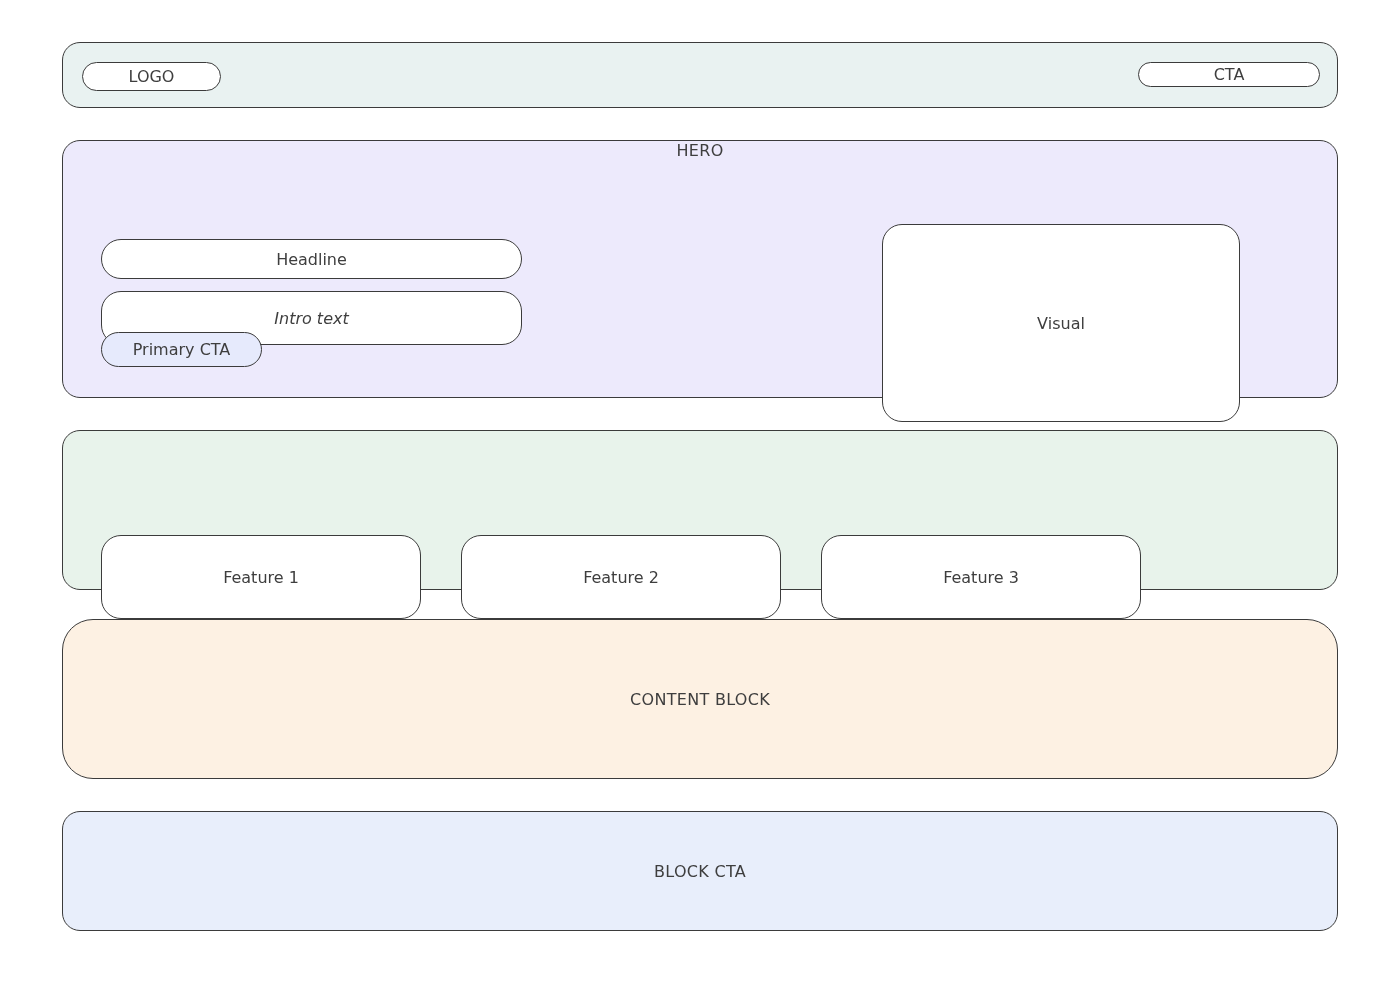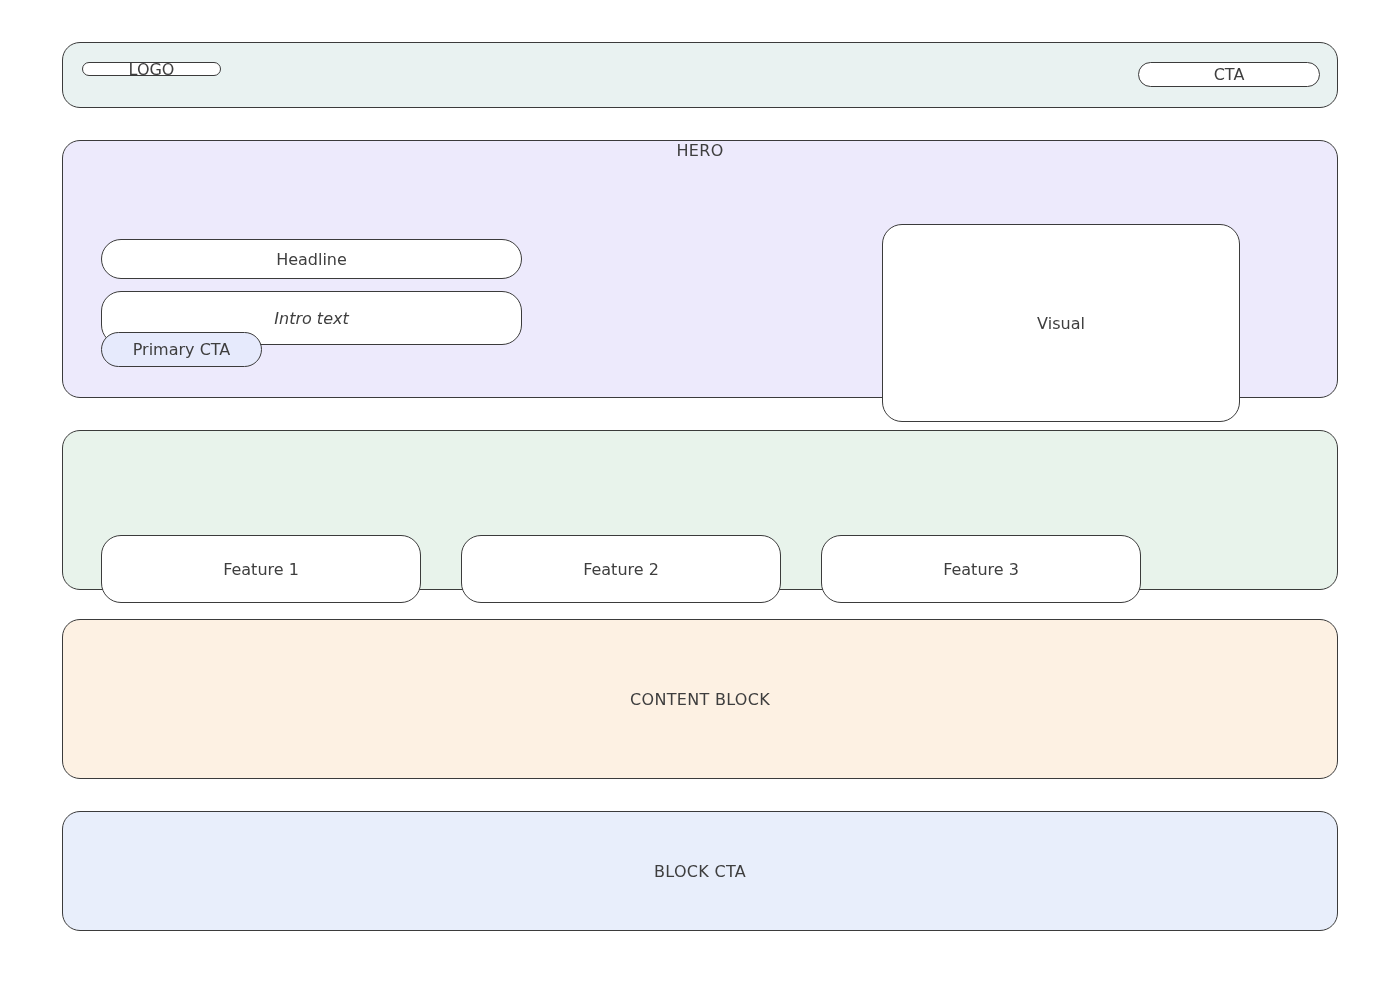--- a/index.html
+++ b/index.html
@@ -15,42 +15,42 @@
   }
   .canvas{position:relative;width:1400px;height:1000px;overflow:hidden;}
   .section{
     position:absolute;left:62px;width:1276px;box-sizing:border-box;
     border:1.6px solid var(--border,#3b3b3b);border-radius:18px;
   }
   .topbar{top:42px;height:66px;background:var(--topbar-bg);}
   .hero{top:140px;height:258px;background:var(--hero-bg);}
   .features{top:430px;height:160px;background:var(--features-bg);}
   .content-block{top:619px;height:160px;background:var(--content-block-bg);
-    display:flex;align-items:center;justify-content:center;}
+    display:flex;align-items:center;justify-content:center;border-radius:31px;}
   .final-cta{top:811px;height:120px;background:var(--final-cta-bg);
     display:flex;align-items:center;justify-content:center;}
   .box,.pill{
     position:absolute;box-sizing:border-box;background:var(--card-bg,#fff);
     border:1.5px solid var(--border,#3b3b3b);
     display:flex;align-items:center;justify-content:center;
     white-space:nowrap;
   }
   .box{border-radius:20px;margin-top:48px;}
   .pill{border-radius:999px;}
-  .logo-pill{left:19px;top:19px;width:139px;height:14px;}
+  .logo-pill{left:19px;top:19px;width:139px;height:29px;}
   .nav-cta-pill{right:17px;top:19px;width:182px;height:25px;}
   .headline-box{left:38px;top:50px;width:421px;height:40px;}
   .intro-box{left:38px;top:102px;width:421px;height:54px;font-style:italic;}
   .primary-cta-pill{left:38px;top:191px;width:161px;height:35px;background:var(--primary-cta-bg);}
   .visual-box{left:819px;top:35px;width:358px;height:198px;}
   .hero-center-label{
     position:absolute;inset:0;display:flex;align-items:flex-start;justify-content:center;
     pointer-events:none;
   }
-  .feature-box{top:56px;width:320px;height:68px;}
+  .feature-box{top:56px;width:320px;height:84px;}
   .feature-1{left:38px;} .feature-2{left:398px;} .feature-3{left:758px;}
   .section-label{letter-spacing:0.3px;}
 </style>
 </head>
 <body>
 
 <div class="canvas">
 
   <header class="section topbar">
     <div class="pill logo-pill">LOGO</div>

